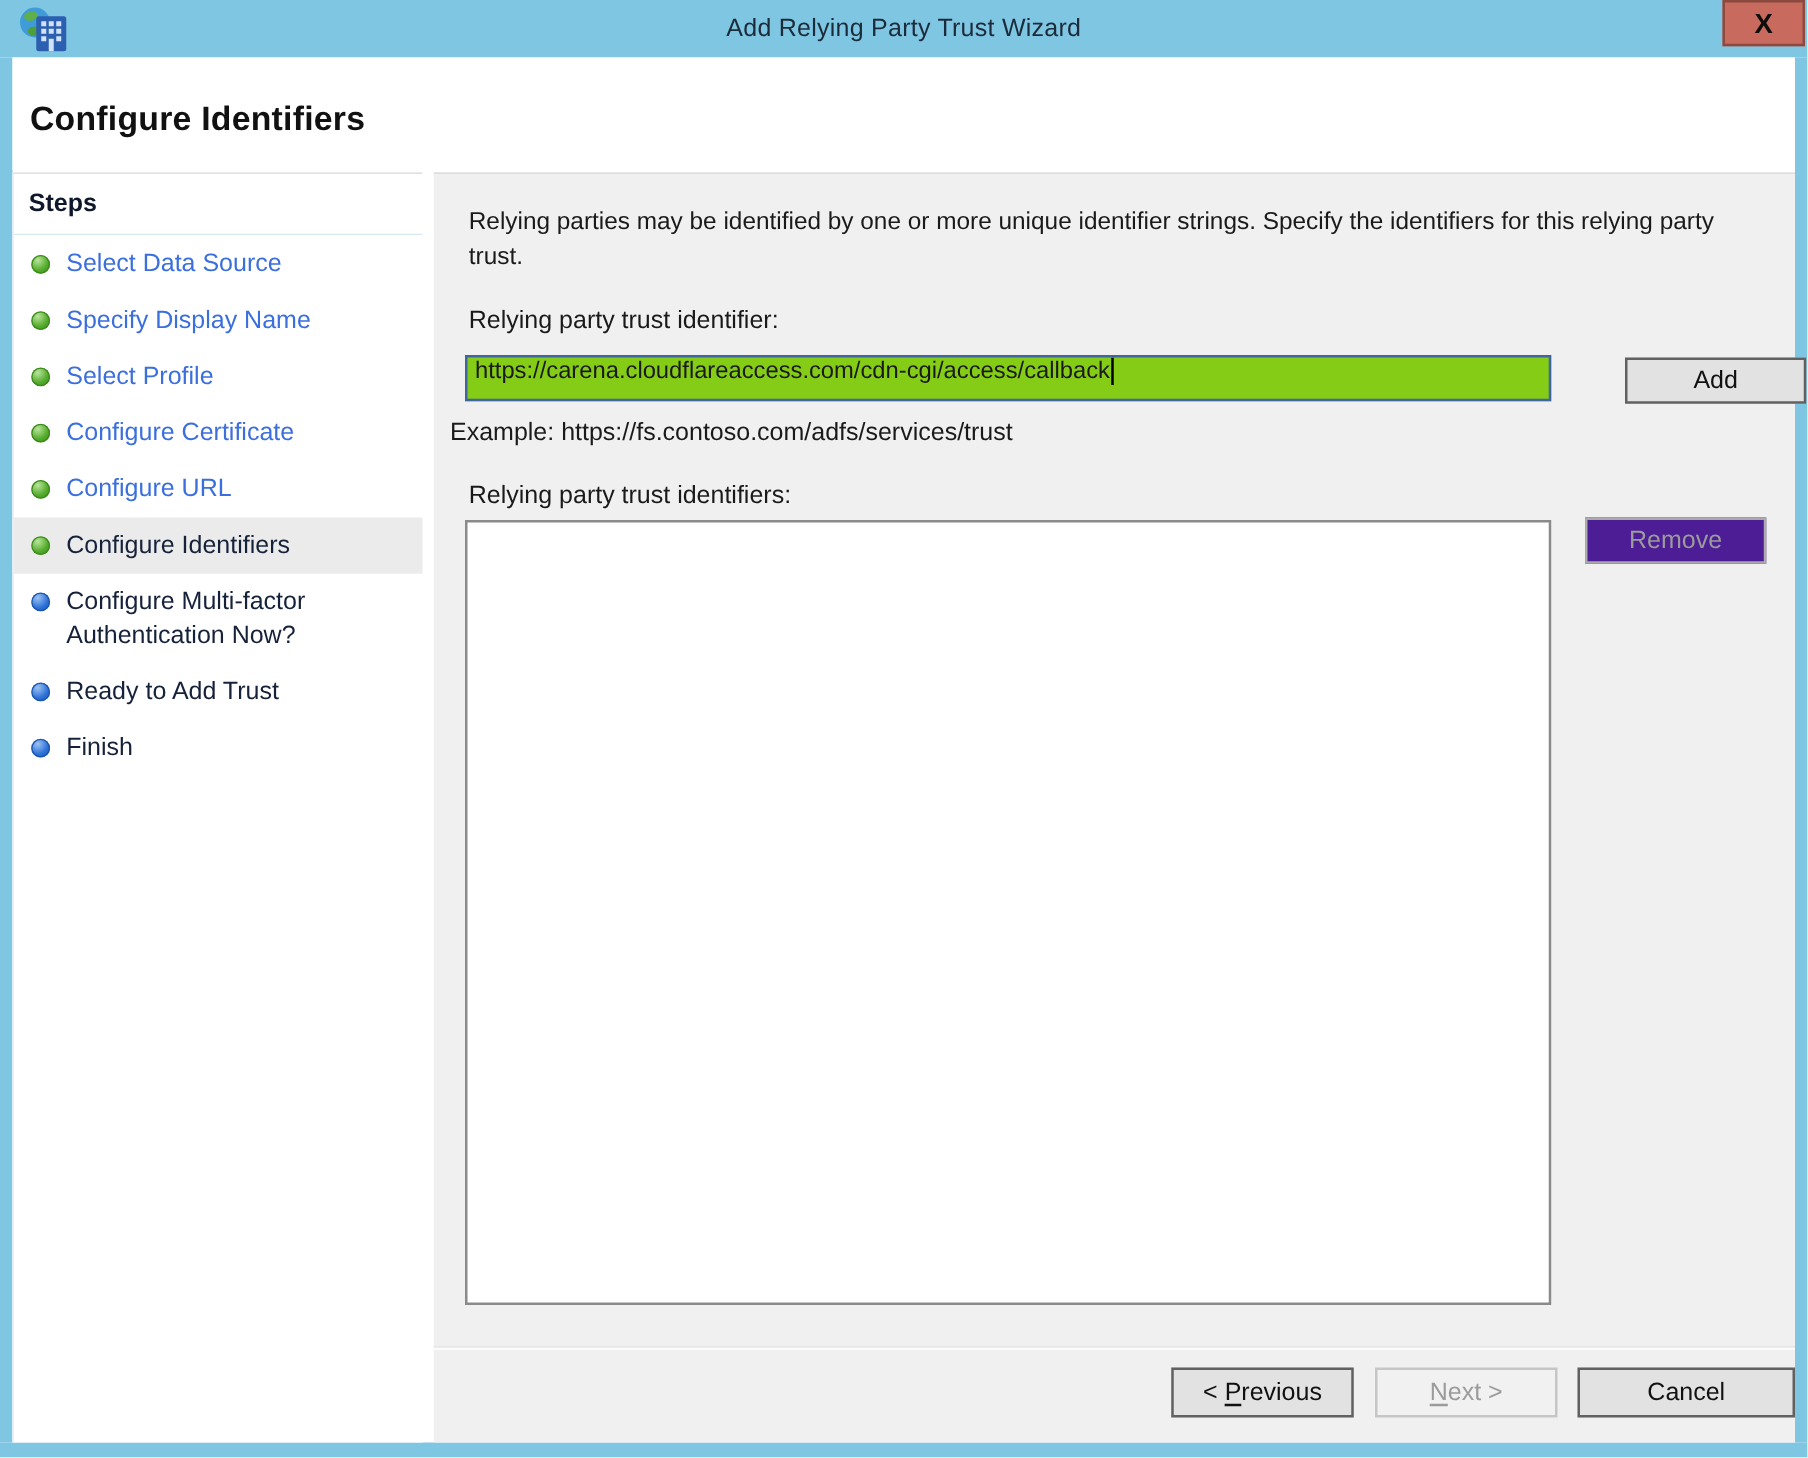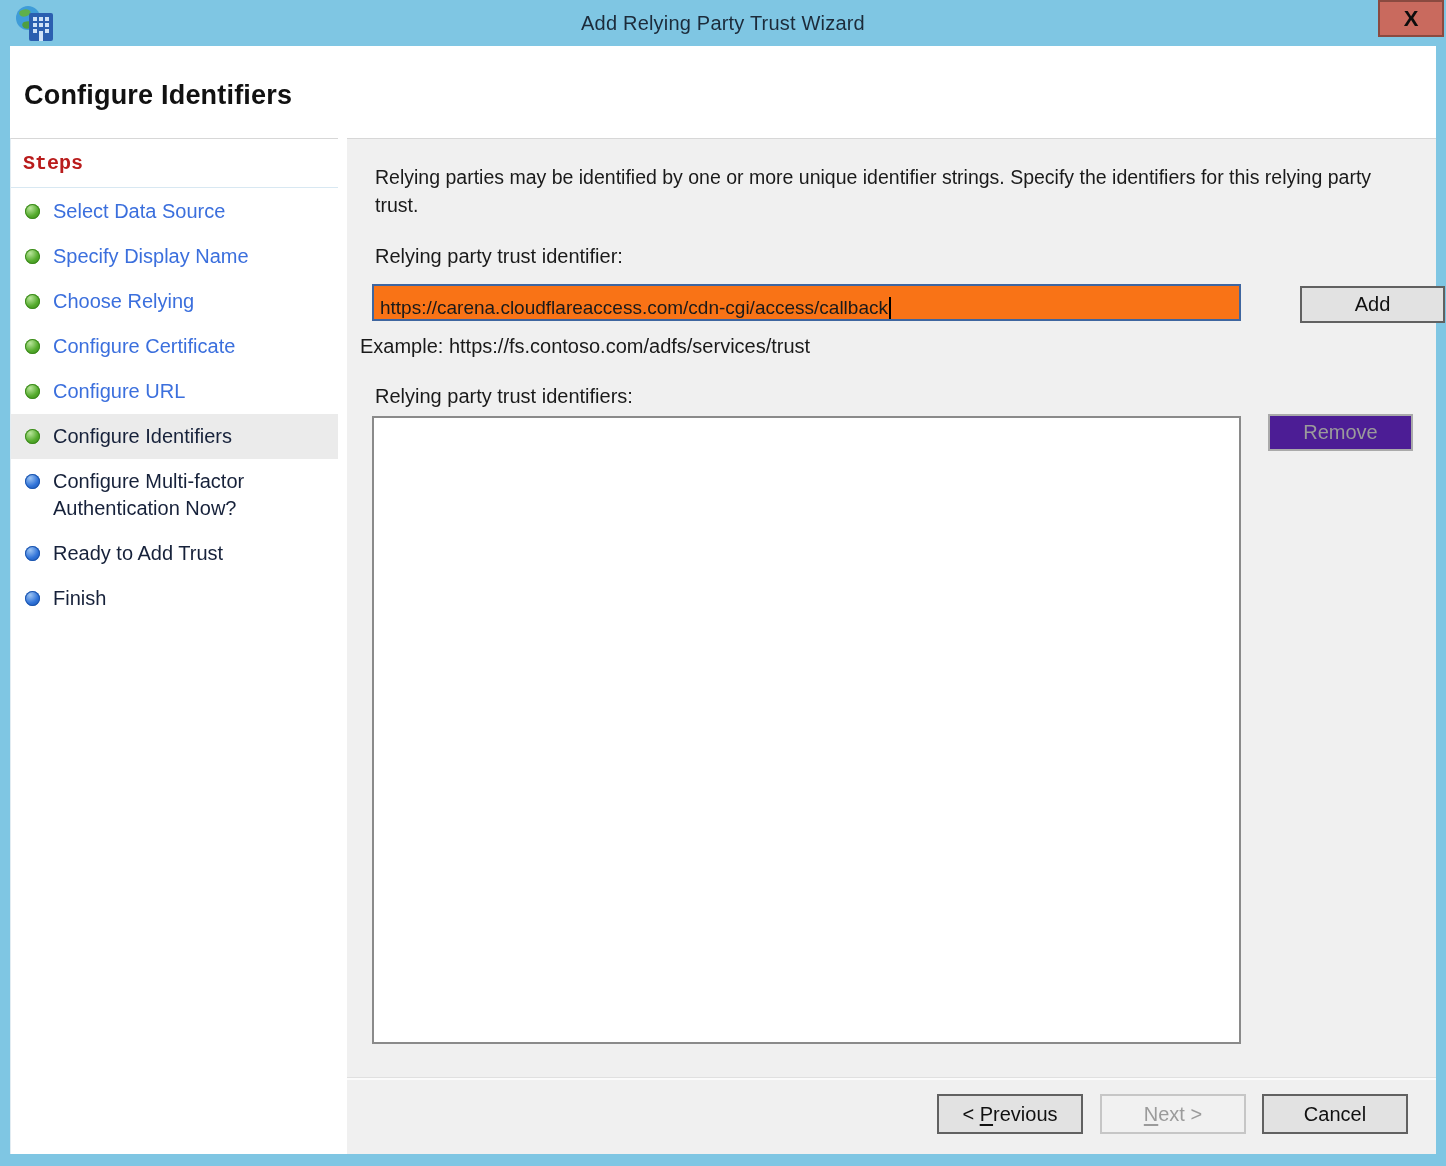--- a/index.html
+++ b/index.html
@@ -56,24 +56,23 @@
     position:absolute;left:14px;top:34px;
     font-size:27px;font-weight:bold;color:#111;letter-spacing:.2px;
   }
 
   
   .sidebar{
     position:absolute;left:10px;top:138px;width:328px;height:1016px;
     background:#fff;border-top:1px solid #d7d7d7;border-left:1px solid #e2ecf2;
   }
   .steps-title{
-    font-size:20px;font-weight:bold;color:#b91c1c;
+    font-size:20px;font-weight:bold;color:#0f172a;
     padding:13px 0 12px 12px;
     border-bottom:1px solid #d8e8f2;
-    font-family:Liberation Mono, monospace;
   }
   .steps-list{list-style:none;padding-top:1px;}
   .steps-list li{
     display:flex;align-items:flex-start;
     padding:9px 8px 9px 14px;
     font-size:20px;line-height:27px;
   }
   .bullet{
     flex:0 0 15px;width:15px;height:15px;border-radius:50%;
     margin:6px 13px 0 0;
@@ -104,22 +103,22 @@
     position:absolute;left:28px;top:24px;width:1032px;
     font-size:19.5px;line-height:28px;color:#1a1a1a;
   }
   .field-label{position:absolute;font-size:20px;color:#1a1a1a;}
   .lbl-identifier{left:28px;top:106px;}
   .lbl-example{left:13px;top:196px;}
   .lbl-identifiers{left:28px;top:246px;}
 
   .identifier-input{
     position:absolute;left:25px;top:145px;width:869px;height:37px;
-    background:#f97316;border:2px solid var(--c-input_focus_border);
-    font-size:19px;display:flex;align-items:flex-end;
+    background:#84cc16;border:2px solid var(--c-input_focus_border);
+    font-size:19px;display:flex;align-items:flex-start;
     padding:0 6px;white-space:nowrap;overflow:hidden;cursor:text;
   }
   .caret{display:inline-block;width:2px;height:22px;background:#000;margin-left:1px;}
 
   .listbox{
     position:absolute;left:25px;top:277px;width:869px;height:628px;
     background:#fff;border:2px solid #8a8a8a;
   }
 
   .btn{
@@ -137,21 +136,21 @@
   
   .footer-divider{
     position:absolute;left:0;top:938px;width:1089px;height:3px;
     background:#fbfbfb;border-top:1px solid #e0e0e0;
   }
   .btn-previous{position:absolute;left:590px;top:955px;width:146px;height:40px;}
   .btn-next{
     position:absolute;left:753px;top:955px;width:146px;height:40px;
     background:#f1f1f1;border-color:#c6c6c6;color:var(--c-disabled_text);cursor:default;
   }
-  .btn-cancel{position:absolute;left:915px;top:955px;width:146px;height:40px;}
+  .btn-cancel{position:absolute;left:915px;top:955px;width:174px;height:40px;}
 </style>
 </head>
 <body>
 
 <div class="window">
 
   <div class="titlebar">
     <svg class="app-icon" viewBox="0 0 42 38">
       <circle cx="14" cy="13" r="12" fill="#3f9cd8"></circle>
       <path d="M6 6 q5 -3 9 -1 q3 2 0 5 q-5 3 -8 1 q-3 -2 -1 -5Z" fill="#5fb04a"></path>
@@ -187,21 +186,21 @@
       <li class="done">
         <span class="bullet"></span>
         <span class="step-label">Select Data Source</span>
       </li>
       <li class="done">
         <span class="bullet"></span>
         <span class="step-label">Specify Display Name</span>
       </li>
       <li class="done">
         <span class="bullet"></span>
-        <span class="step-label">Choose Relying</span>
+        <span class="step-label">Select Profile</span>
       </li>
       <li class="done">
         <span class="bullet"></span>
         <span class="step-label">Configure Certificate</span>
       </li>
       <li class="done">
         <span class="bullet"></span>
         <span class="step-label">Configure URL</span>
       </li>
       <li class="current">

